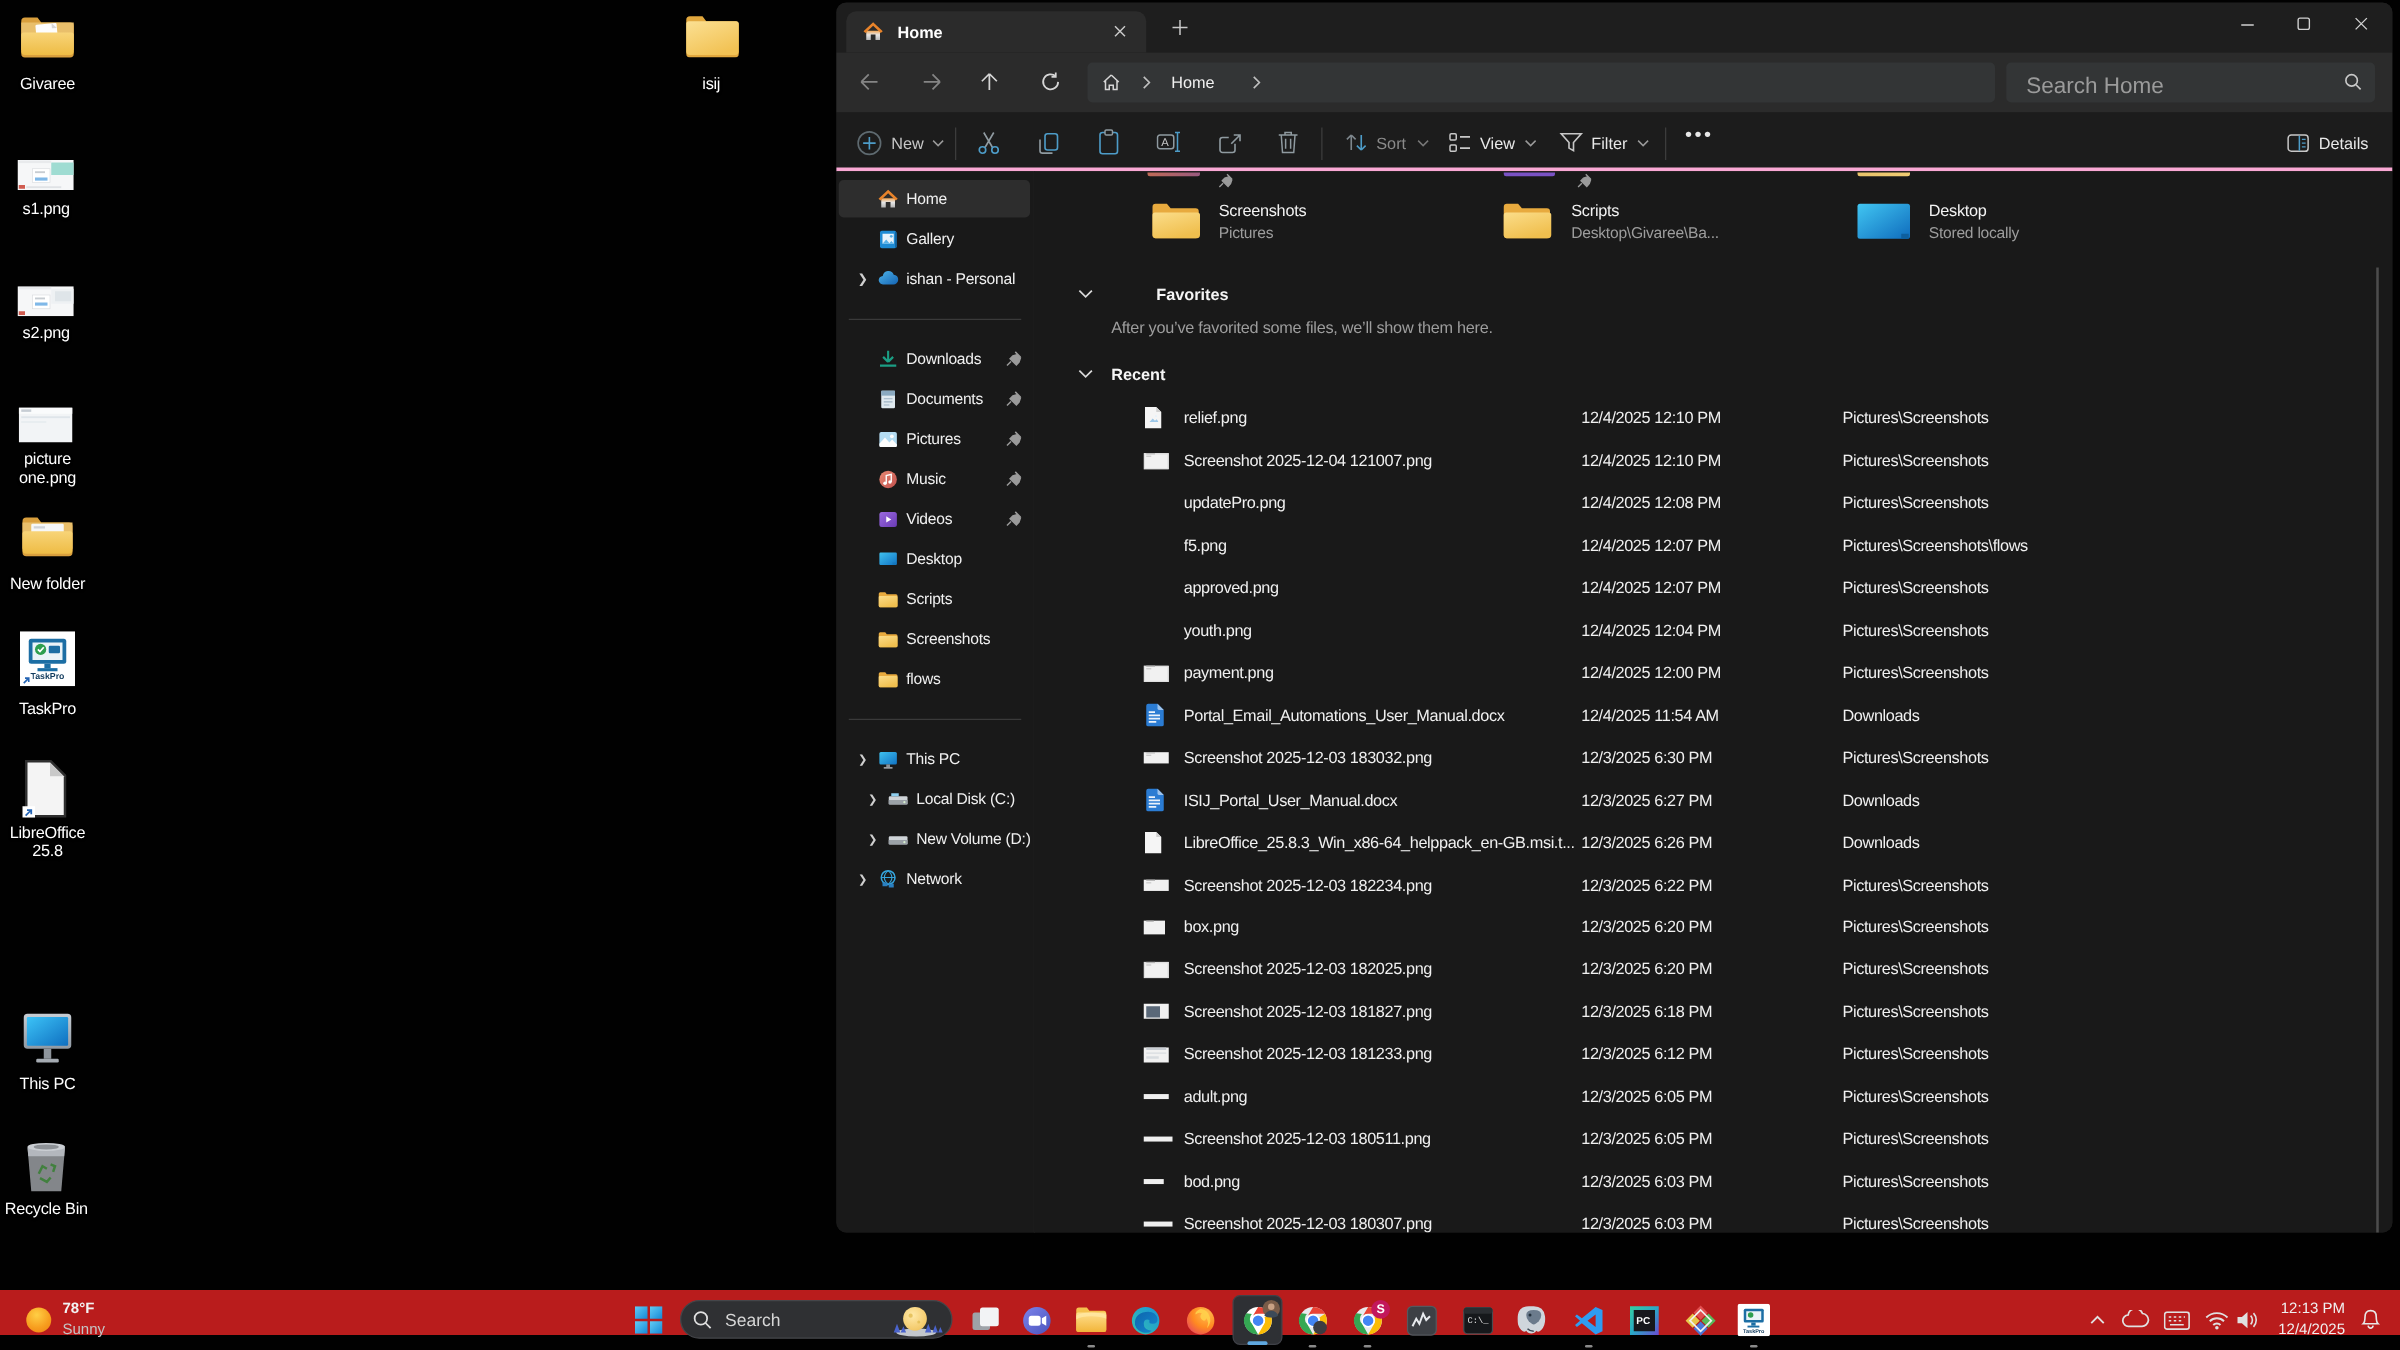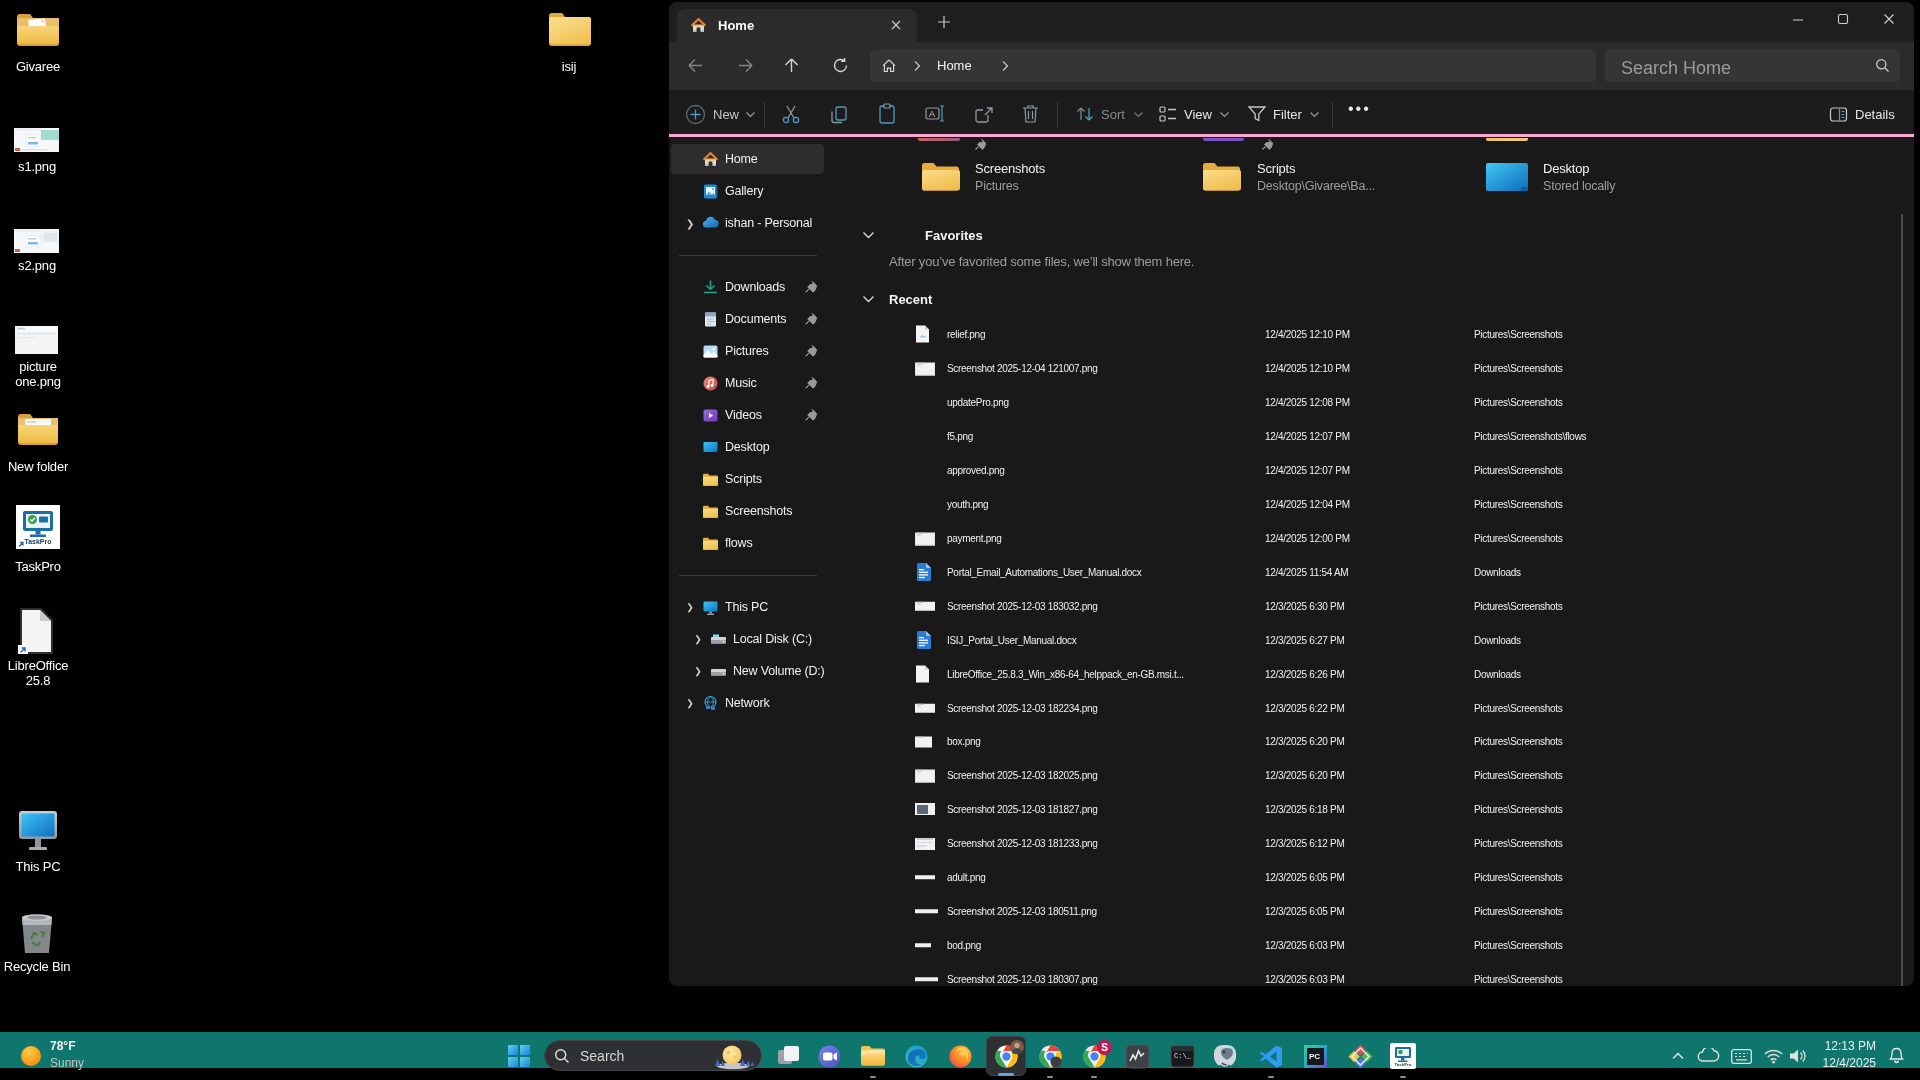--- a/index.html
+++ b/index.html
@@ -25,28 +25,28 @@
 
 
 .srow { position:absolute; left:2px; width:153px; height:30px; display:flex; align-items:center;
   color:#f0f0f0; font-size:12.5px; letter-spacing:-0.2px; white-space:nowrap; border-radius:4px; }
 .srow .chev { width:14px; margin-left:12px; color:#cfcfcf; font-size:10px; text-align:center; flex:none;}
 .srow .nochev { width:14px; margin-left:12px; flex:none;}
 .srow .sic { width:17px; height:17px; margin-left:5px; margin-right:6px; flex:none; }
 .srow .pin { position:absolute; right:6px; top:8px; width:14px; height:14px; }
 
 
-.frow { position:absolute; left:0; height:34px; width:1060px; color:#f0f0f0; font-size:10px; letter-spacing:-0.3px; }
+.frow { position:absolute; left:0; height:34px; width:1060px; color:#f0f0f0; font-size:13px; letter-spacing:-0.3px; }
 .frow .fic { position:absolute; left:88px; top:50%; transform:translateY(-50%); }
 .frow .fname { position:absolute; left:120px; top:50%; transform:translateY(-50%); white-space:nowrap;}
 .frow .fdate { position:absolute; left:438px; top:50%; transform:translateY(-50%); white-space:nowrap;}
 .frow .fpath { position:absolute; left:647px; top:50%; transform:translateY(-50%); white-space:nowrap;}
 
 
-#taskbar { position:absolute; left:0; top:1032px; width:1920px; height:36px; background:#0f766e; }
+#taskbar { position:absolute; left:0; top:1032px; width:1920px; height:36px; background:#b91c1c; }
 .dot { position:absolute; top:44px; width:6px; height:2px; border-radius:2px; background:#8a8a8a; }
 
 svg { display:block; }
 </style>
 </head>
 <body>
 <div id="stage">
 
   <style>
   .dk { position:absolute; }

